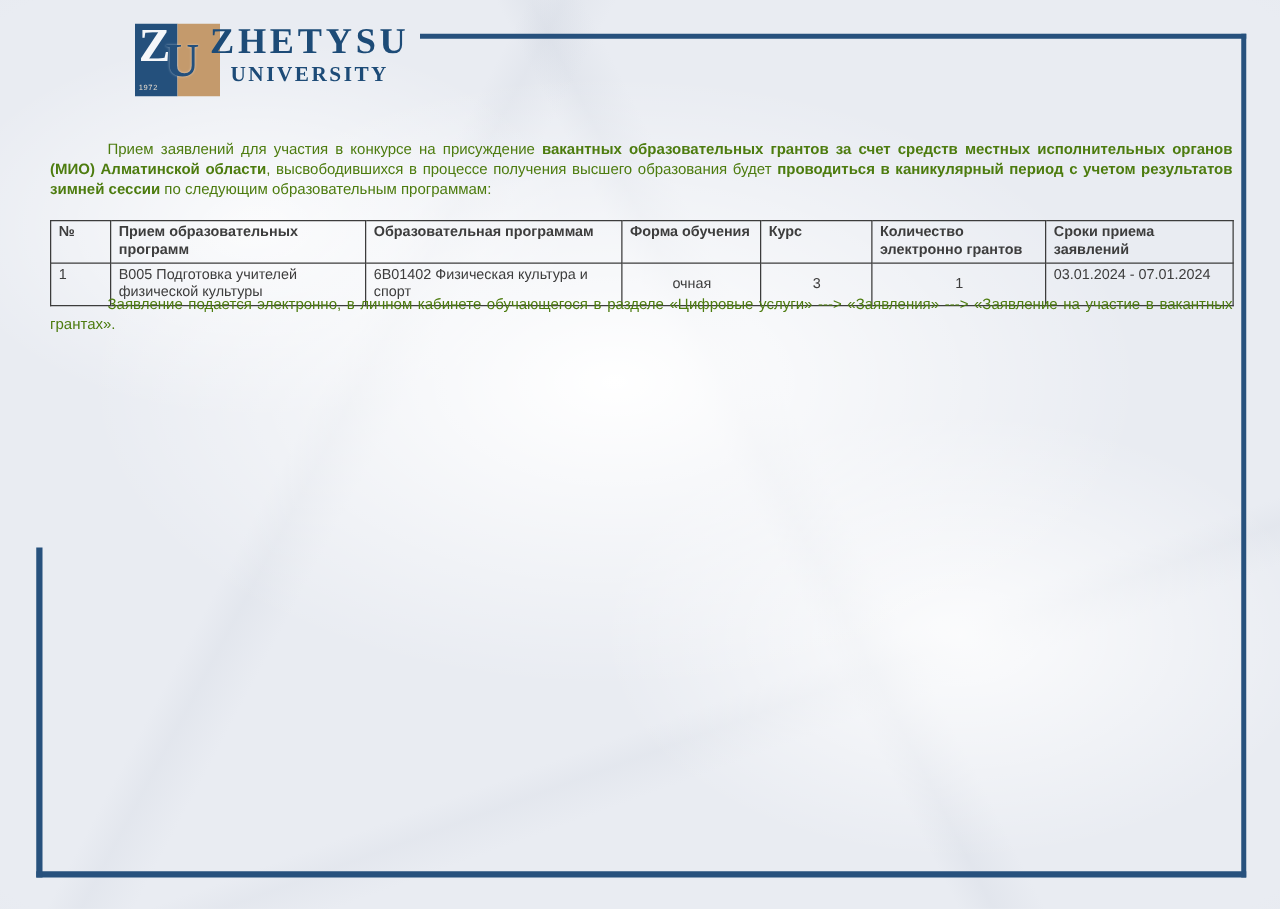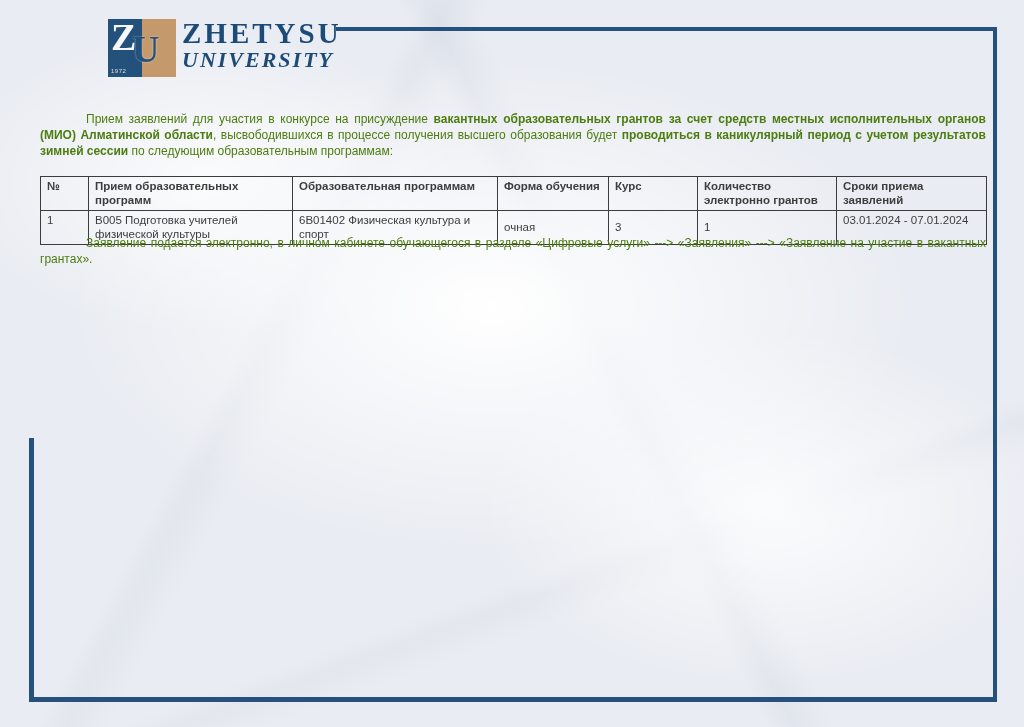--- a/index.html
+++ b/index.html
@@ -31,28 +31,28 @@
   .logo-year {
     position: absolute; left: 3px; bottom: 3px;
     font-size: 6px; color: #e8ddcf; letter-spacing: .5px;
   }
   .logo-u {
     position: absolute; left: 24px; top: 10px;
     font-family: "Liberation Serif", serif;
     font-size: 38px; font-weight: bold; color: #24507c; line-height: 1.1;
     text-shadow: 0 0 2px rgba(255,255,255,.55);
   }
-  .logo-text { position: absolute; left: 182px; top: 18px; color: #1d4b77; }
+  .logo-text { position: absolute; left: 168px; top: 18px; color: #1d4b77; text-align: center; }
   .logo-name1 {
     font-family: "Liberation Serif", serif;
     font-size: 29px; font-weight: 600; letter-spacing: 3px; line-height: 30px;
   }
   .logo-name2 {
     font-family: "Liberation Serif", serif;
-    font-size: 22px; font-weight: 600; letter-spacing: 2px; line-height: 24px; font-style: italic;
+    font-size: 17px; font-weight: 600; letter-spacing: 2px; line-height: 24px;
   }
 
   
   .frame-line { position: absolute; background: #27517d; }
   .line-top    { left: 336px; top: 27px;  width: 661px; height: 4px; }
   .line-right  { left: 993px; top: 27px;  width: 4px;   height: 675px; }
   .line-bottom { left: 29px;  top: 697px; width: 968px; height: 5px; }
   .line-left   { left: 29px;  top: 438px; width: 5px;   height: 264px; }
 
   
@@ -69,21 +69,21 @@
     position: absolute; left: 40px; top: 176px; width: 946px;
     border-collapse: collapse; table-layout: fixed;
     font-size: 11.5px; line-height: 14px; color: #3d3d3d;
   }
   table.grants th, table.grants td {
     border: 1px solid #3c3c3c;
     padding: 2px 5px 3px 6px;
     vertical-align: top; text-align: left; font-weight: normal;
   }
   table.grants th { font-weight: bold; }
-  table.grants .c-center { vertical-align: middle; }
+  table.grants .c-center { text-align: center; vertical-align: middle; }
   .col-num   { width: 48px; }
   .col-group { width: 204px; }
   .col-prog  { width: 205px; }
   .col-form  { width: 111px; }
   .col-course{ width: 89px; }
   .col-qty   { width: 139px; }
   .col-dates { width: 150px; }
   table.grants tr.data-row td { height: 32px; }
 </style>
 </head>

